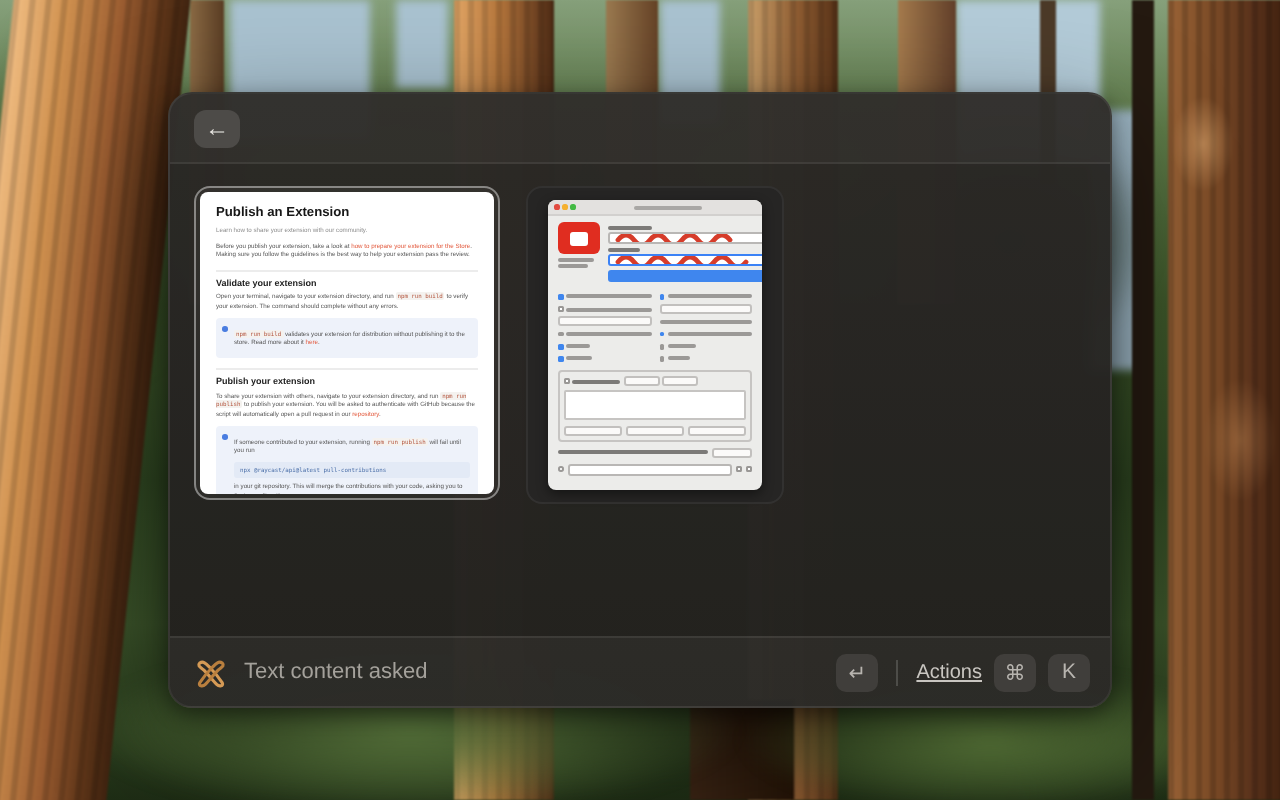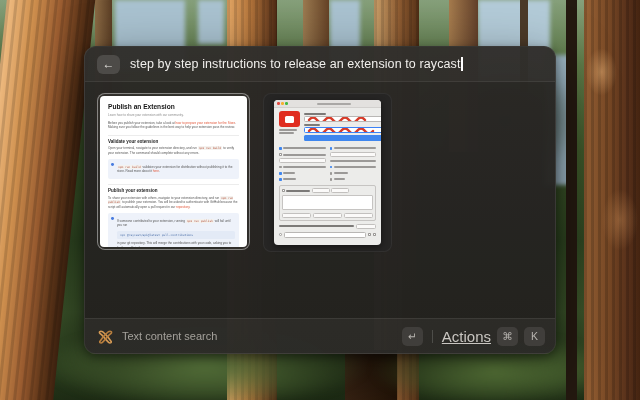--- a/index.html
+++ b/index.html
@@ -128,21 +128,21 @@
   .footer { height:35px; flex:0 0 35px; display:flex; align-items:center;
     padding:0 10px 0 12px; border-top:1px solid rgba(255,255,255,.08);
     background:rgba(255,255,255,.02); }
   .f-left { display:flex; align-items:center; gap:8px; flex:1; }
   .f-label { font-size:11px; color:#a4a19b; }
   .f-right { display:flex; align-items:center; gap:6px; }
   .f-primary { font-size:11.5px; font-weight:bold; color:#edecE9; color:#edece9; }
   .keycap { min-width:21px; height:19px; padding:0 4px; background:#403e3b; border-radius:5px;
     display:flex; align-items:center; justify-content:center; font-size:10.5px; color:#b7b4af; }
   .f-div { width:1px; height:13px; background:rgba(255,255,255,.16); margin:0 3px; }
-  .f-secondary { font-size:15px; color:#c9c6c1;text-decoration:underline; }
+  .f-secondary { font-size:10px; color:#c9c6c1;text-decoration:underline; }
 </style>
 </head>
 <body>
 
 <div class="stage">
 
   <div class="bg">
     <div class="sky s1"></div>
     <div class="sky s2"></div>
     <div class="sky s3"></div>
@@ -163,24 +163,20 @@
     <div class="fol f5"></div>
     <div class="trunk t1"></div>
     <div class="trunk t7"></div>
     <div class="trunk t8"></div>
   </div>
 
   <div class="panel">
 
     <div class="searchbar">
       <button class="backbtn"><span>←</span></button>
-      <div class="query">
-        <span>step by step instructions to release an extension to raycast</span>
-        <span class="caret"></span>
-      </div>
     </div>
 
     <div class="content">
 
       <div class="thumb-sel">
         <div class="docpage">
           <h1>Publish an Extension</h1>
           <div class="sub">Learn how to share your extension with our community.</div>
           <p><span>Before you publish your extension, take a look at </span><span class="doc-link">how to prepare your extension for the Store</span><span>. Making sure you follow the guidelines is the best way to help your extension pass the review.</span></p>
           <h2>Validate your extension</h2>
@@ -312,21 +308,21 @@
       </div>
 
     </div>
 
     <div class="footer">
       <div class="f-left">
         <svg width="17" height="17" viewBox="0 0 24 24">
           <path d="M4 5 C7 3, 9 6, 12 9 C15 12, 18 16, 20 19 C21 21, 18 22, 16 20 C13 17, 10 13, 7 10 C5 8, 2 7, 4 5 Z" fill="none" stroke="#d59a55" stroke-width="2.2" stroke-linejoin="round"></path>
           <path d="M20 5 C17 3, 15 6, 12 9 C9 12, 6 16, 4 19 C3 21, 6 22, 8 20 C11 17, 14 13, 17 10 C19 8, 22 7, 20 5 Z" fill="none" stroke="#b97f3e" stroke-width="2.2" stroke-linejoin="round"></path>
         </svg>
-        <span class="f-label">Text content search</span>
+        <span class="f-label">Text content asked</span>
       </div>
       <div class="f-right">
         <span class="keycap">↵</span>
         <span class="f-div"></span>
         <span class="f-secondary">Actions</span>
         <span class="keycap">⌘</span>
         <span class="keycap">K</span>
       </div>
     </div>
 

